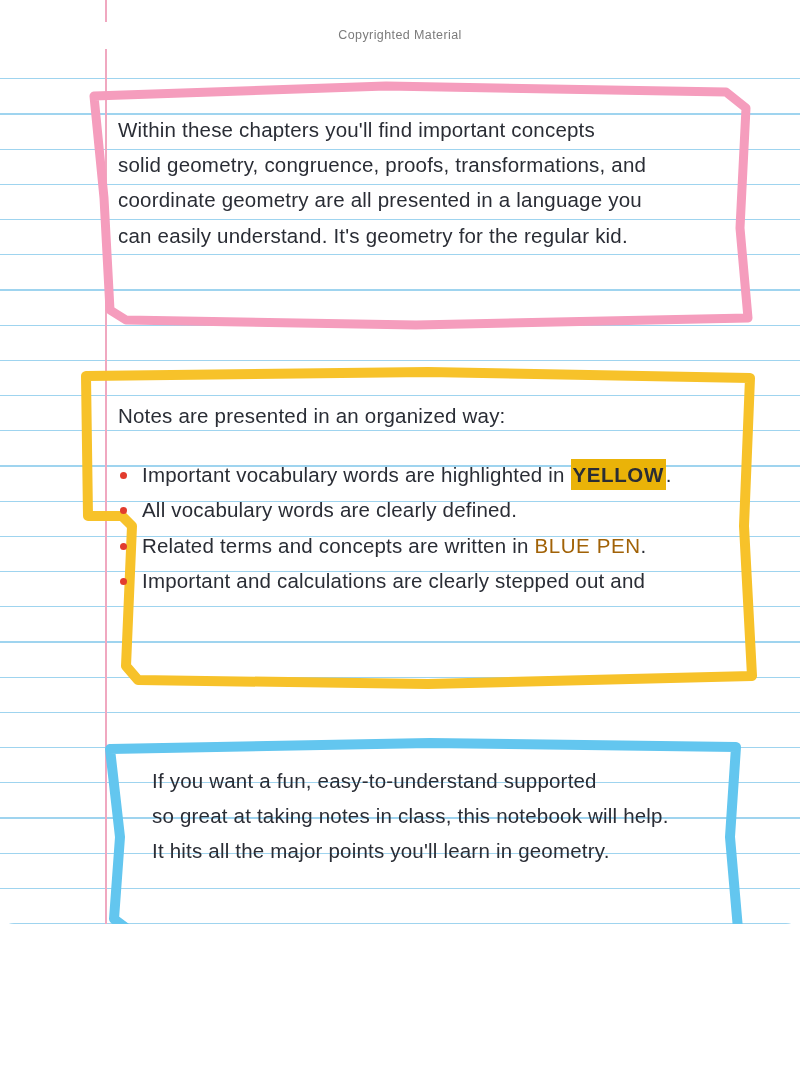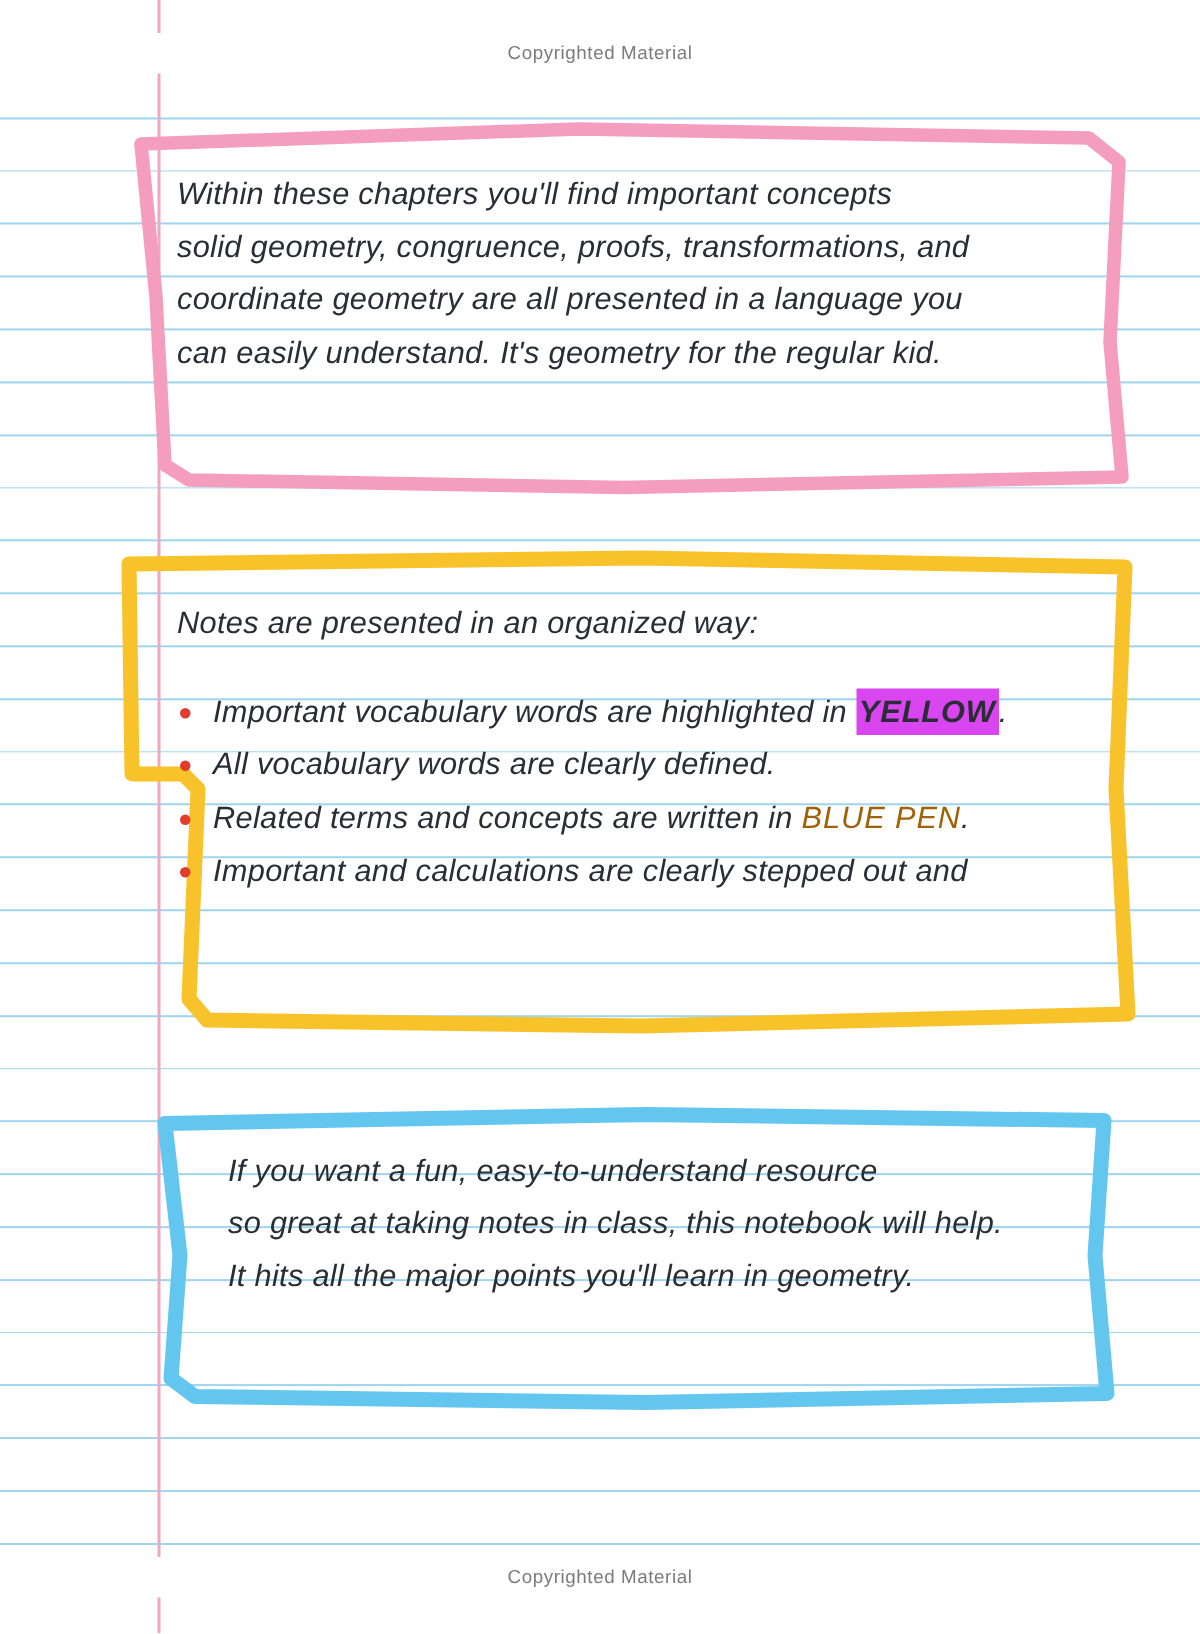--- a/index.html
+++ b/index.html
@@ -10,21 +10,21 @@
     width: 800px;
     height: 1089px;
     background: #ffffff;
     font-family: "DejaVu Sans", sans-serif;
     overflow: hidden;
   }
 
   .page {
     position: relative;
     width: 800px;
-    height: 1089px;
+    height: 924px;
     background: #ffffff;
     overflow: hidden;
     border-radius: 14px;
   }
 
   
   .rules {
     position: absolute;
     left: 0;
     top: 0;
@@ -72,21 +72,20 @@
   .box .frame {
     position: absolute;
     left: 0;
     top: 0;
     width: 100%;
     height: 100%;
   }
   .box .content {
     position: relative;
     z-index: 2;
-    font-style: italic;
   }
 
   .note-text {
     font-family: "Liberation Sans", sans-serif;
     color: #2a2d35;
     font-size: 20.5px;
     line-height: 35.2px;
     letter-spacing: 0.2px;
   }
 
@@ -124,21 +123,21 @@
   .bullet-list li .dot {
     position: absolute;
     left: 2px;
     top: 15px;
     width: 7px;
     height: 7px;
     border-radius: 50%;
     background: #e23c2e;
   }
   .hl-yellow {
-    background: #d946ef;
+    background: #eab308;
     font-weight: bold;
     letter-spacing: 0.6px;
     padding: 4px 2px;
   }
   .blue-pen {
     color: #a16207;
     letter-spacing: 0.6px;
   }
 
   
@@ -203,21 +202,21 @@
       </ul>
     </div>
   </div>
 
   <div class="box" id="box-blue">
     <svg class="frame" viewBox="0 0 645 203" preserveAspectRatio="none">
       <path d="M10 12 L330 6 L636 10 L630 100 L638 192 L330 198 L30 194 L14 182 L20 100 Z" fill="none" stroke="#63c6ef" stroke-width="10" stroke-linejoin="round" stroke-linecap="round"></path>
     </svg>
     <div class="content">
       <div class="note-text">
-        <div>If you want a fun, easy-to-understand resource</div>
+        <div>If you want a fun, easy-to-understand supported</div>
         <div>so great at taking notes in class, this notebook will help.</div>
         <div>It hits all the major points you'll learn in geometry.</div>
       </div>
     </div>
   </div>
 
   <div class="copyright bottom">Copyrighted Material</div>
 
 </div>
 

